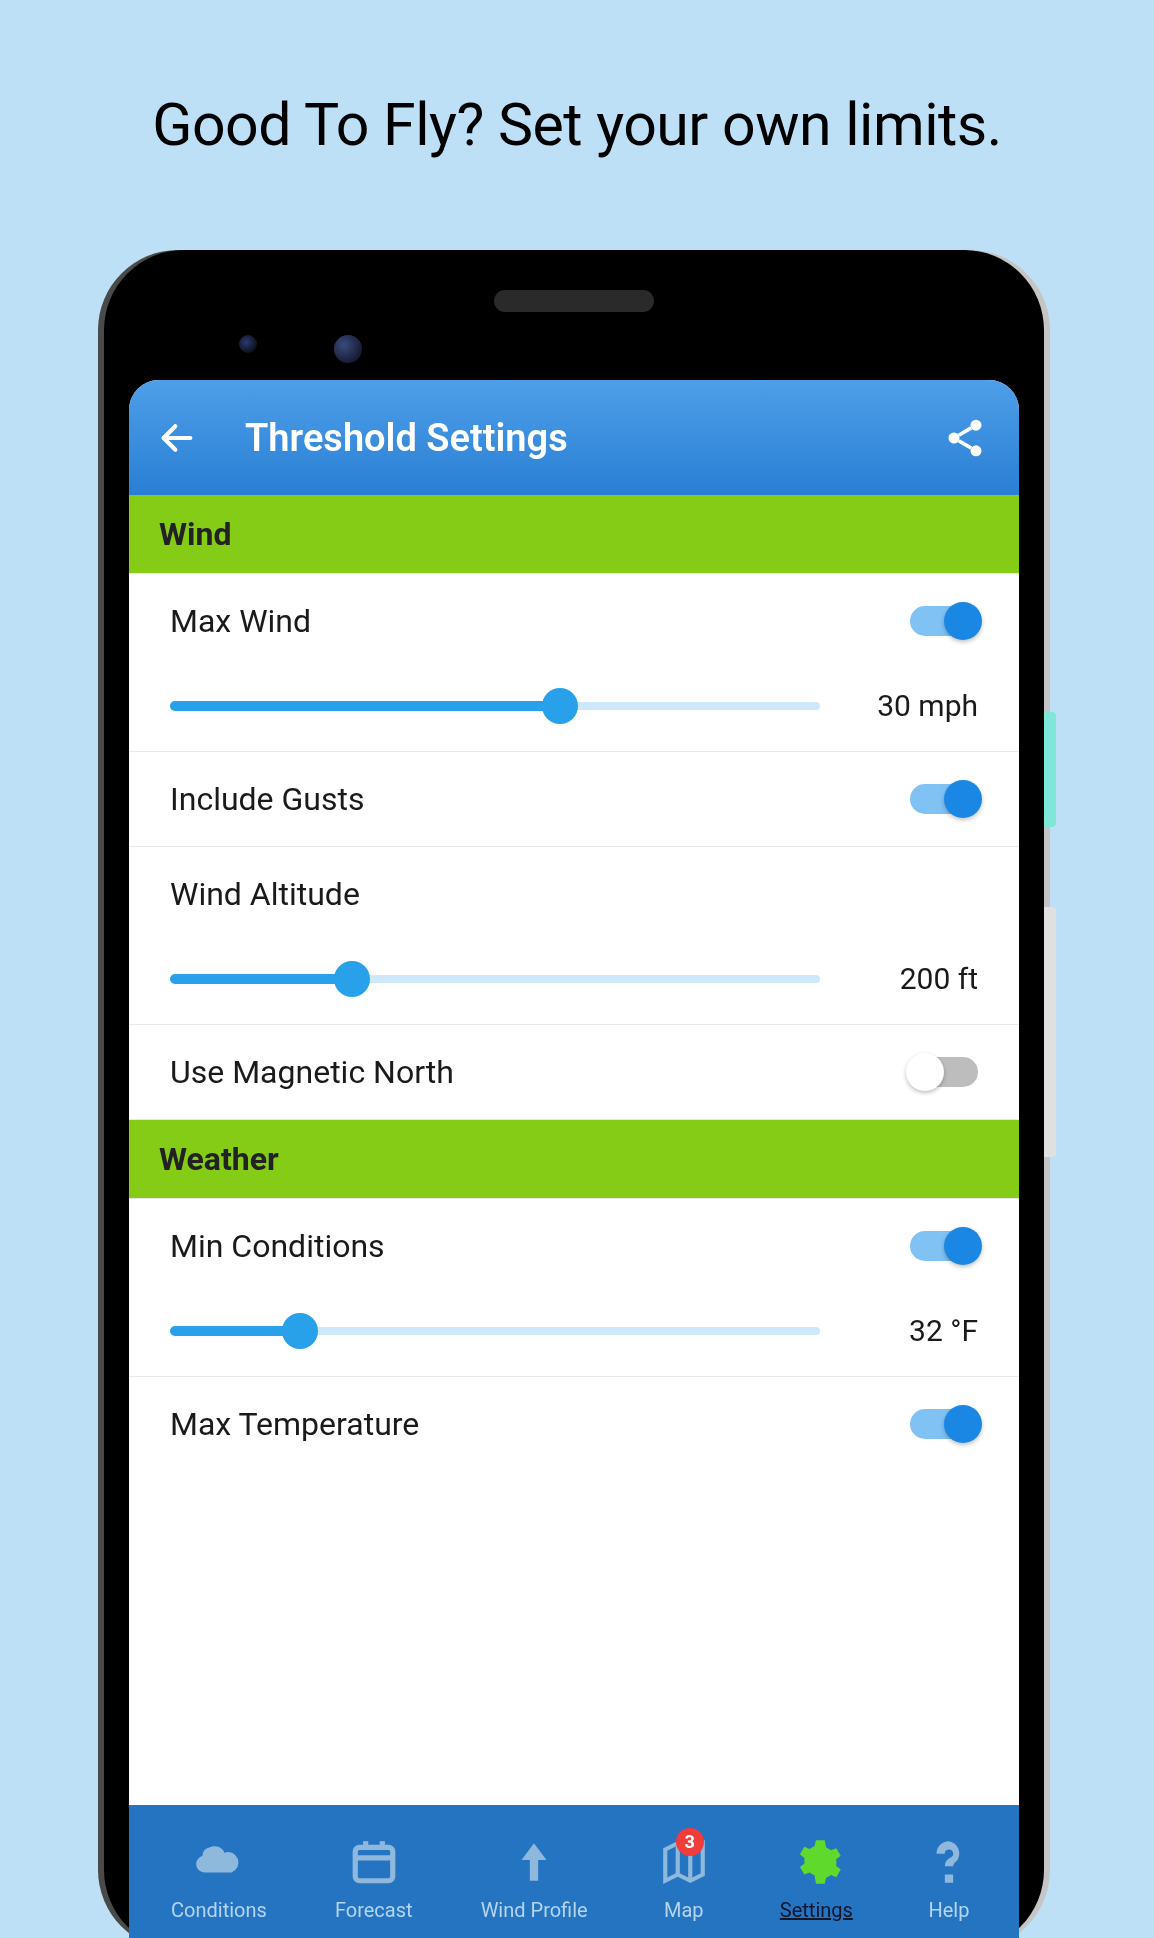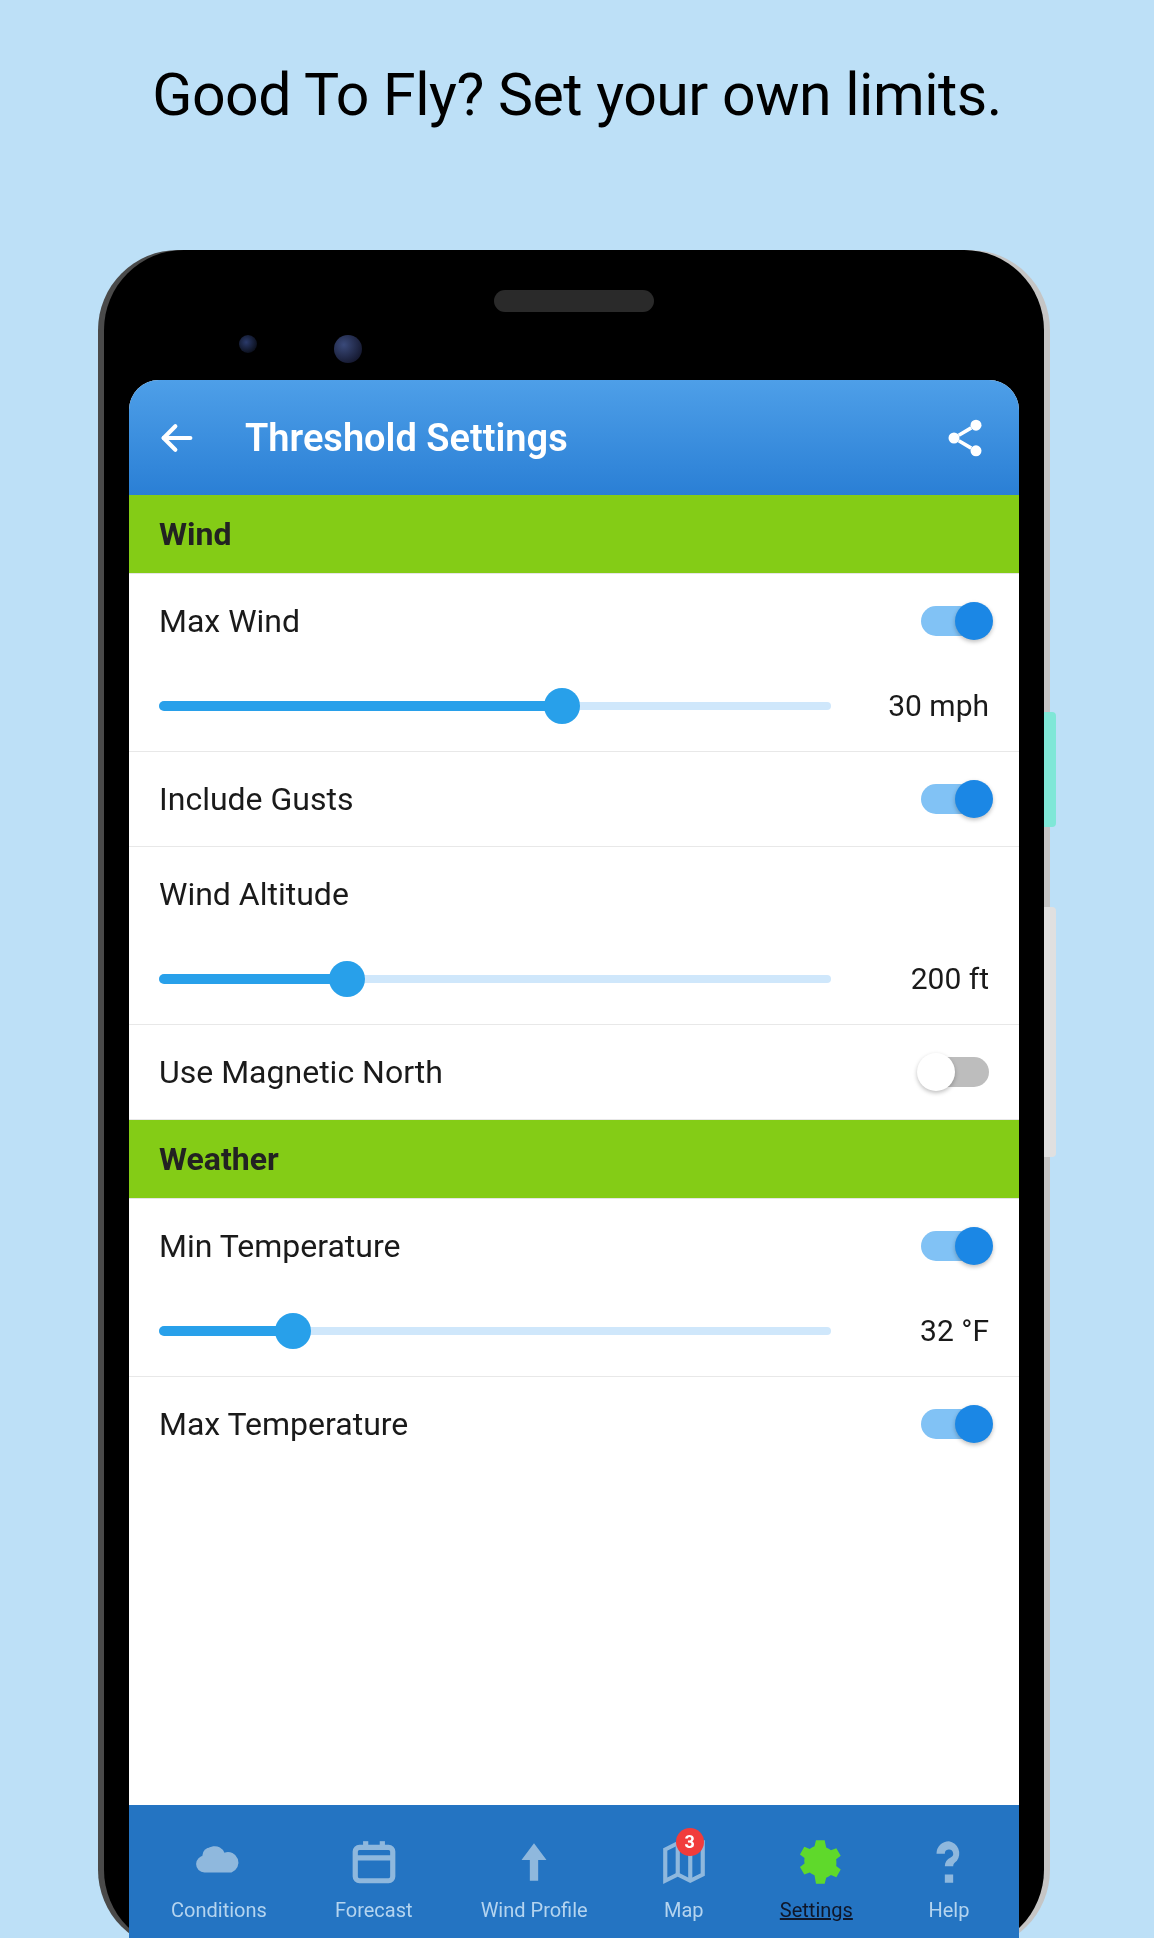--- a/index.html
+++ b/index.html
@@ -9,21 +9,21 @@
     width: 1154px;
     height: 1938px;
     overflow: hidden;
     position: relative;
   }
   .tagline {
     text-align: center;
     font-size: 59px;
     font-weight: 400;
     color: #000;
-    padding-top: 60px;
+    padding-top: 90px;
     letter-spacing: -0.5px;
   }
   .phone {
     position: absolute;
     left: 104px;
     top: 250px;
     width: 940px;
     height: 1700px;
     background: #000;
     border-radius: 80px;
@@ -118,21 +118,21 @@
   .section-header {
     background: #84cc16;
     padding: 20px 30px;
     font-size: 32px;
     font-weight: 700;
     color: #222;
     border-bottom: 1px solid #e5e5e5;
   }
   .row {
     border-bottom: 1px solid #e8e8e8;
-    padding: 28px 30px;
+    padding: 28px 41px;
     background: #fff;
   }
   .row-top {
     display: flex;
     align-items: center;
     justify-content: space-between;
   }
   .row-label {
     font-size: 32px;
     color: #1a1a1a;
@@ -323,21 +323,21 @@
           <div class="toggle off">
               <div class="toggle-thumb"></div>
             </div>
         </div>
       </div>
 
       <div class="section-header">Weather</div>
 
       <div class="row">
         <div class="row-top">
-          <span class="row-label">Min Temperature</span>
+          <span class="row-label">Min Conditions</span>
           <div class="toggle on">
               <div class="toggle-thumb"></div>
             </div>
         </div>
         <div class="slider-row">
           <div class="slider">
             <div class="slider-track"></div>
             <div class="slider-fill" style="width:20%"></div>
             <div class="slider-thumb" style="left:20%"></div>
           </div>

